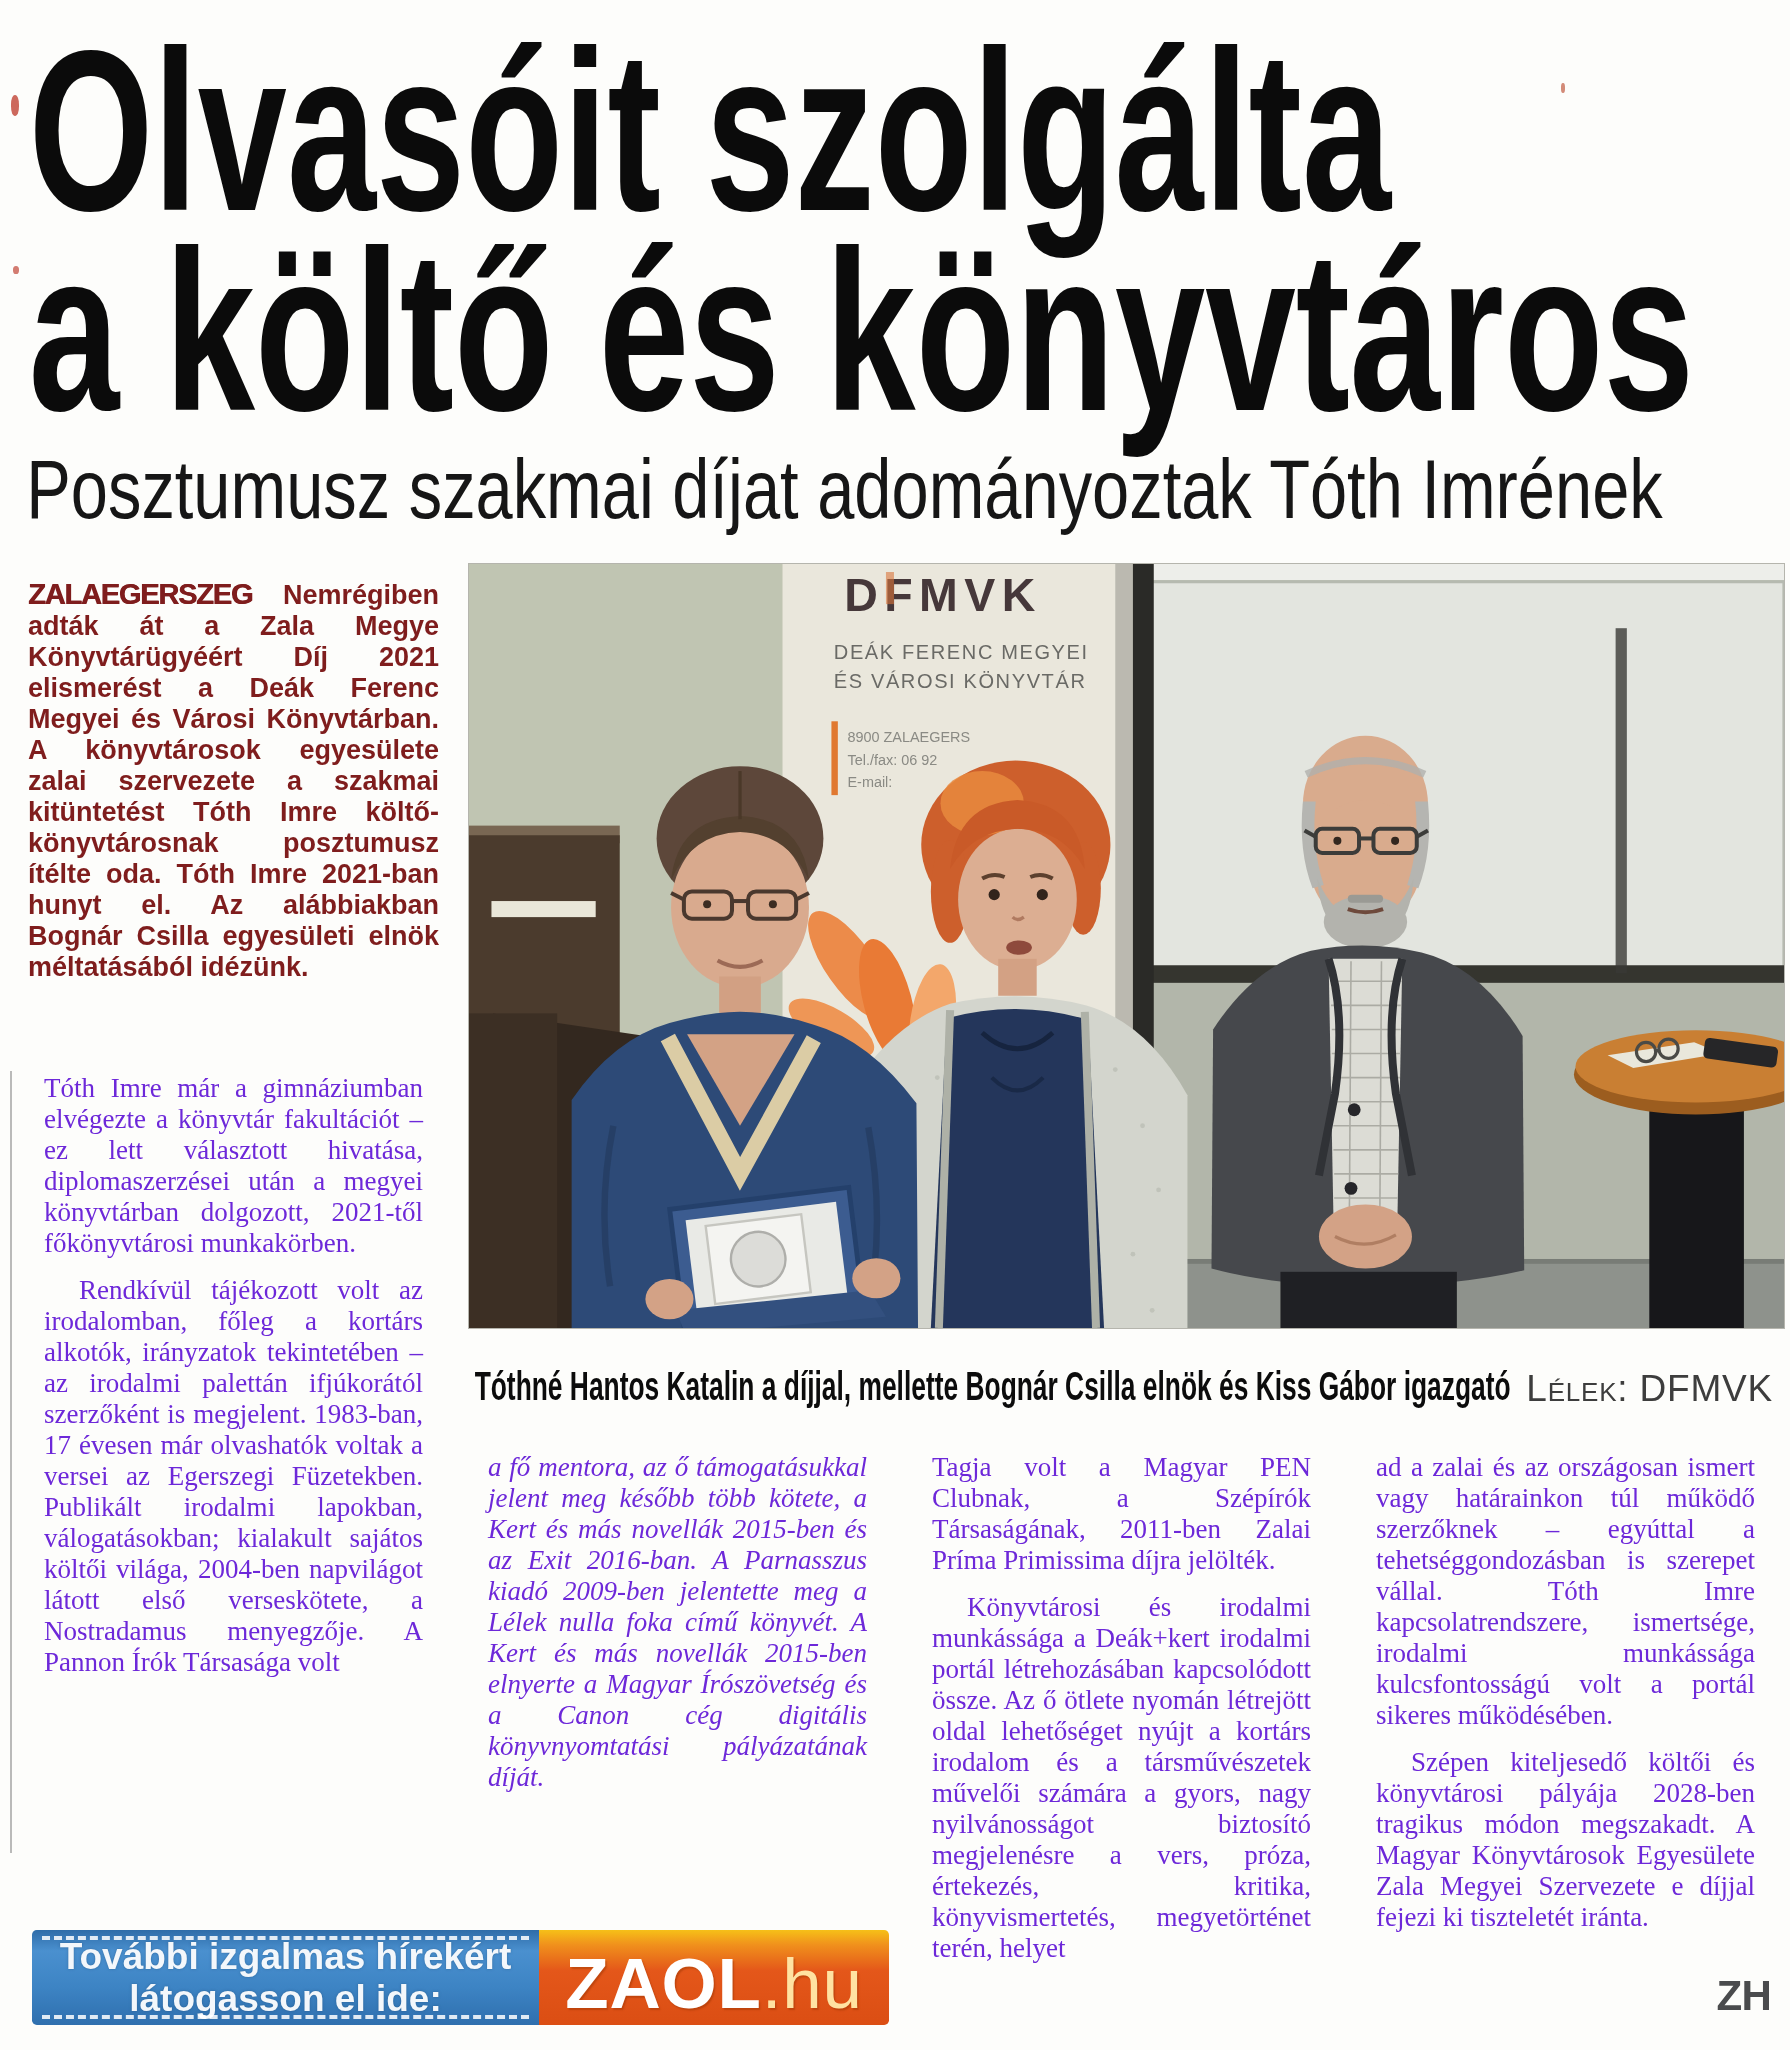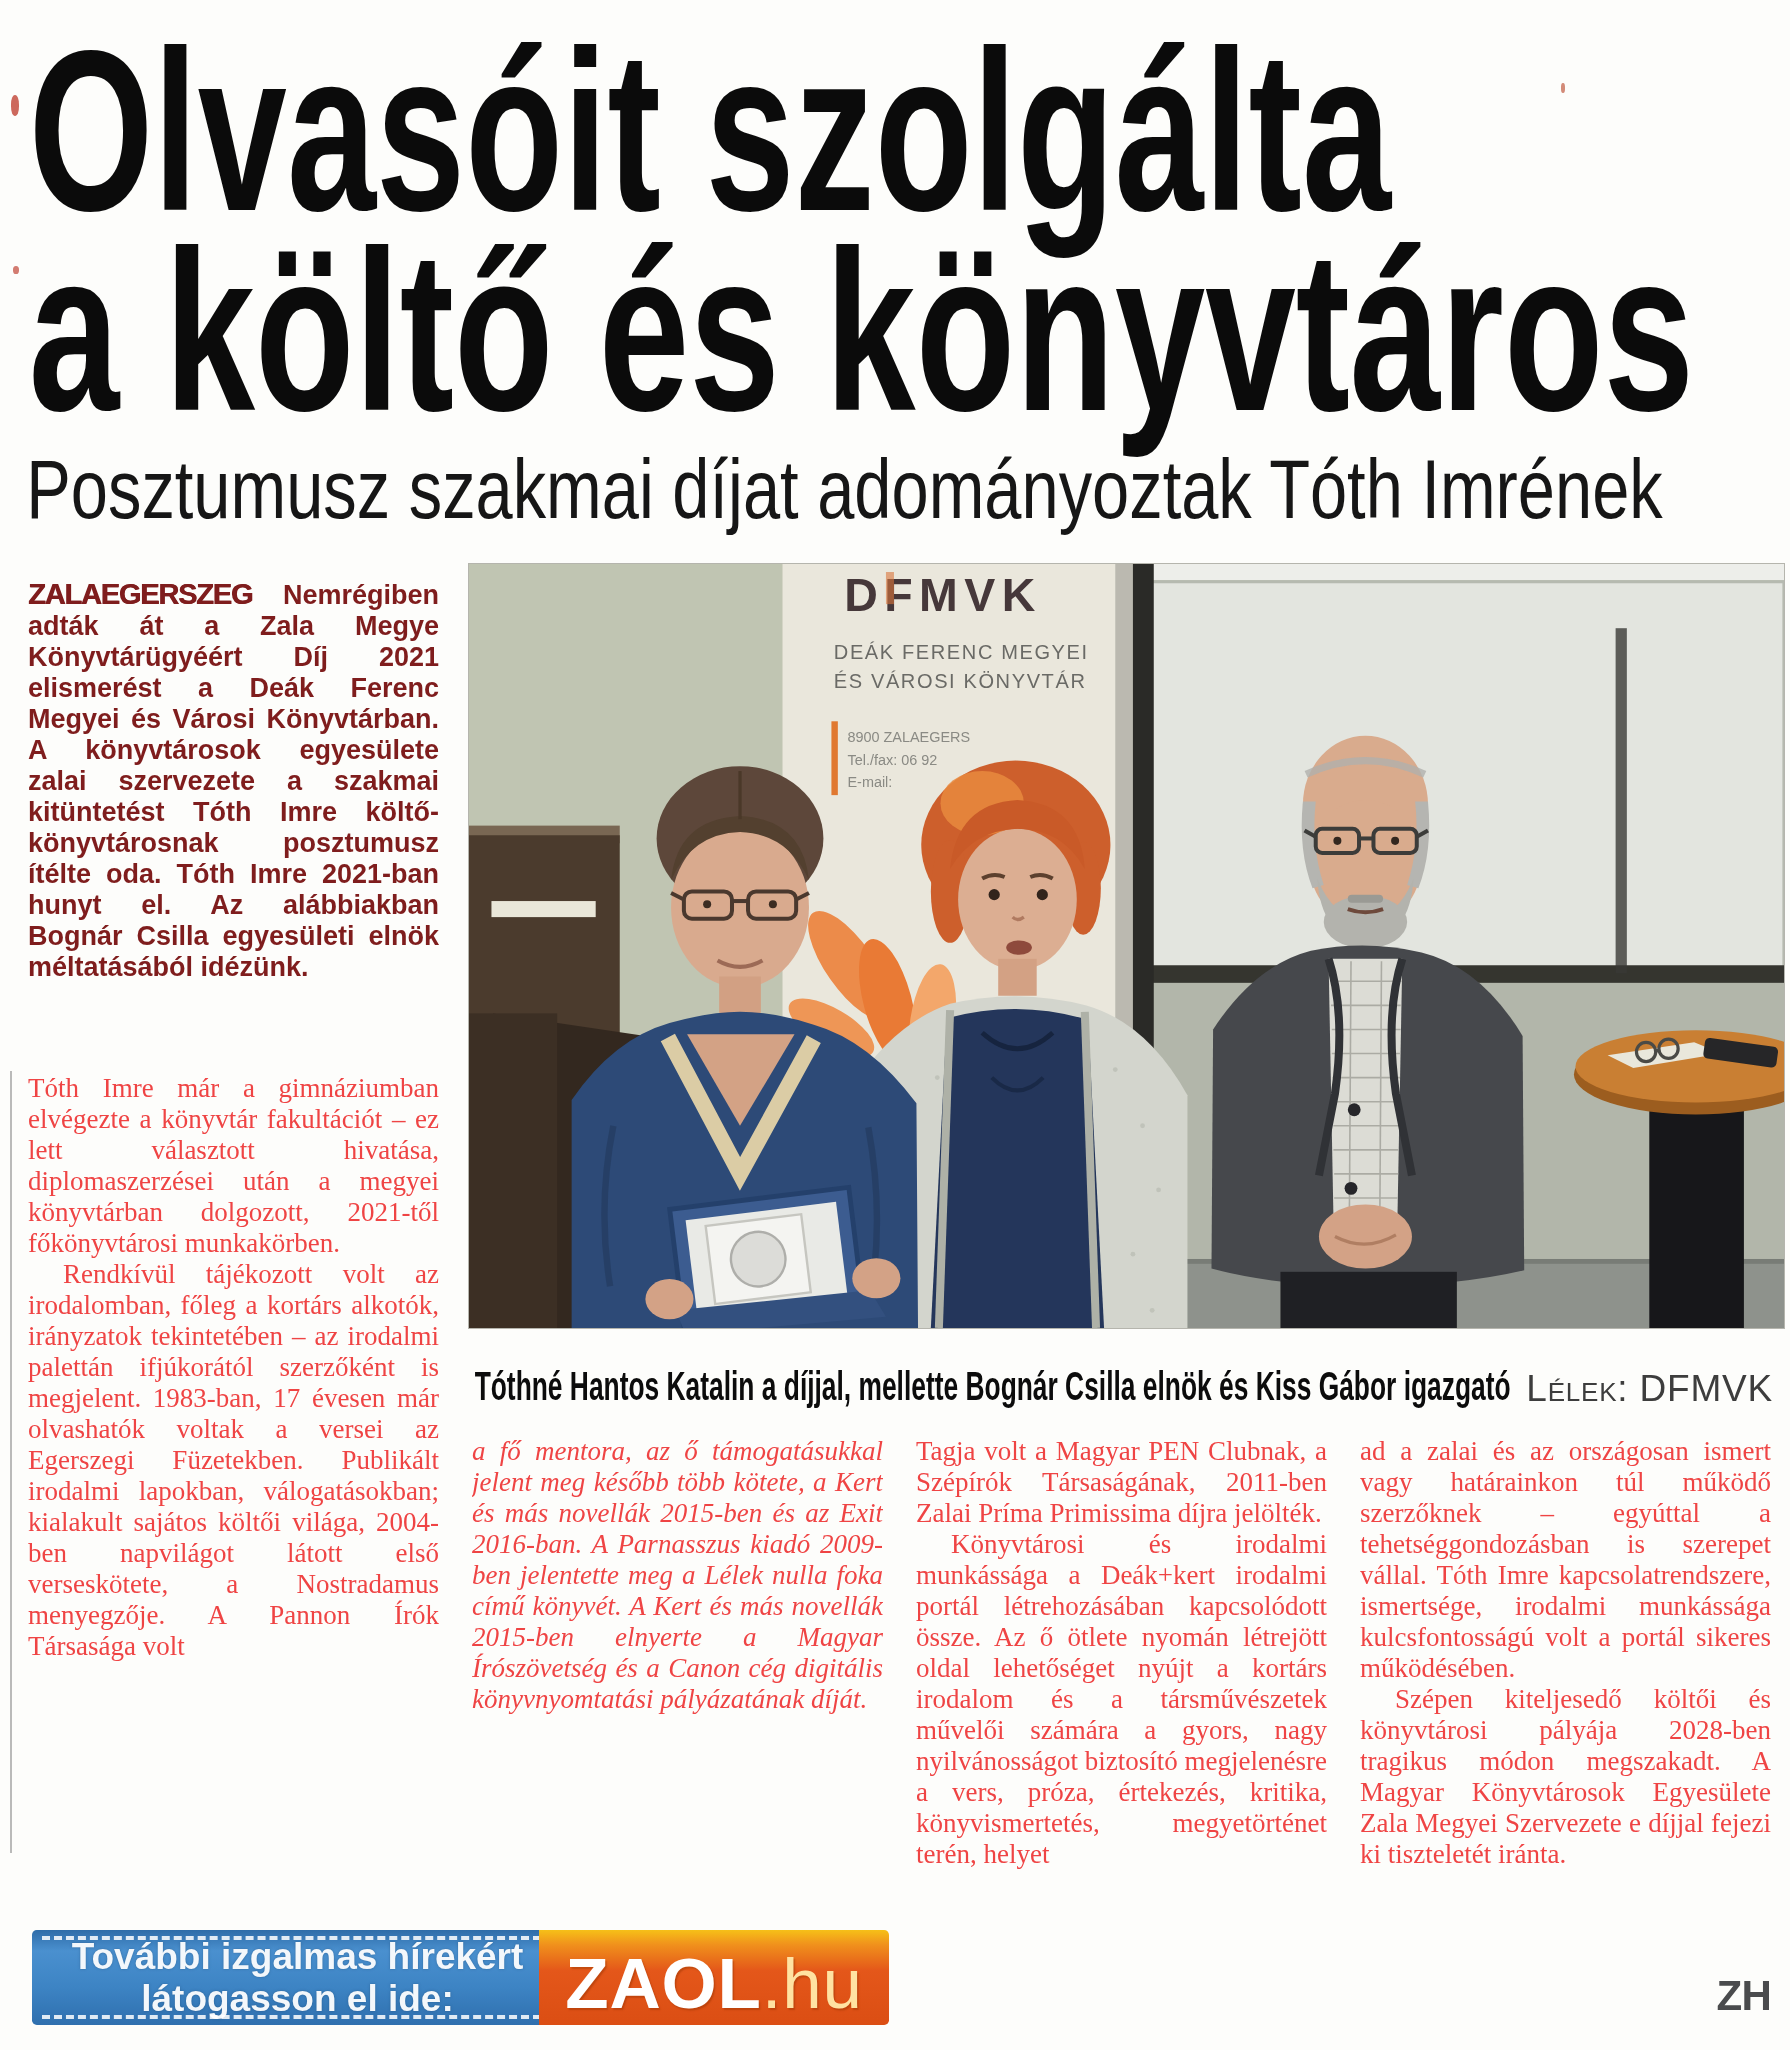--- a/index.html
+++ b/index.html
@@ -6,33 +6,33 @@
   .page{position:relative;width:1790px;height:2050px;background:#fdfdfb;overflow:hidden;
         font-family:"Liberation Sans",sans-serif;}
   svg text{font-family:"Liberation Sans",sans-serif;}
   .head-svg{position:absolute;left:0;top:0;width:1790px;height:561px;}
   .hl{font-weight:bold;fill:#0b0b0b;font-size:285px;}
   .sub{font-weight:400;fill:#161616;font-size:104px;}
   .col{position:absolute;width:411px;overflow:hidden;}
   .lead{font-family:"Liberation Sans",sans-serif;font-weight:700;font-size:27px;line-height:31px;
         margin:0;text-align:justify;color:#7f1d1d;}
   .lead .loc{font-size:29px;letter-spacing:-1.2px;text-shadow:0.7px 0 currentColor;}
-  .bodyp{font-family:"Liberation Serif",serif;font-size:27px;line-height:31px;margin:0;
-         text-align:justify;color:#ef4444;}
+  .bodyp{font-family:"Liberation Serif",serif;font-size:27px;line-height:31px;margin:16px;
+         text-align:justify;color:#6d28d9;}
   .indent{text-indent:35px;}
   .gaptop{margin-top:90px;}
   .photo-box{position:absolute;left:469px;top:564px;width:1315px;height:764px;outline:0.8px solid #b5b5ad;}
   .photo-box svg{display:block;width:100%;height:100%;}
   .caption-svg{position:absolute;left:469px;top:1362px;width:1315px;height:51px;}
   .credit{position:absolute;left:1500px;top:1368px;width:273px;text-align:right;
           font-size:37px;color:#3d3d3d;font-variant:small-caps;letter-spacing:0.8px;}
   .promo{position:absolute;left:32px;top:1930px;width:857px;height:95px;border-radius:4.8px;overflow:hidden;}
   .promo-blue{position:absolute;left:0;top:0;width:507px;height:95px;
               background:linear-gradient(180deg,#2e6ca8 0%,#4a90cf 22%,#3d84c4 60%,#2f6fae 100%);
-              display:flex;flex-direction:column;align-items:center;justify-content:center;padding-left:12px;}
+              display:flex;flex-direction:column;align-items:center;justify-content:center;}
   .promo-blue .dash{position:absolute;left:9.6px;right:9.6px;border-top:4.8px dashed rgba(255,255,255,.85);}
   .dash.top{top:6.4px;} .dash.bot{bottom:6.4px;}
   .promo-line{color:#f3f7fb;font-weight:700;font-size:37px;line-height:42px;
               text-shadow:0 0 2.4px rgba(30,70,110,.5);white-space:nowrap;}
   .promo-orange{position:absolute;left:507px;top:0;width:350px;height:107px;
               background:linear-gradient(180deg,#f6c018 0%,#f0901c 14%,#e4571a 38%,#d94c12 100%);
               display:flex;align-items:center;justify-content:center;}
   .brand{color:#ffffff;font-weight:700;font-size:71px;letter-spacing:0.8px;
          text-shadow:1.6px 1.6px 1.6px rgba(150,50,0,.45);white-space:nowrap;}
   .brand .tld{color:#ffe2a2;font-weight:400;}

